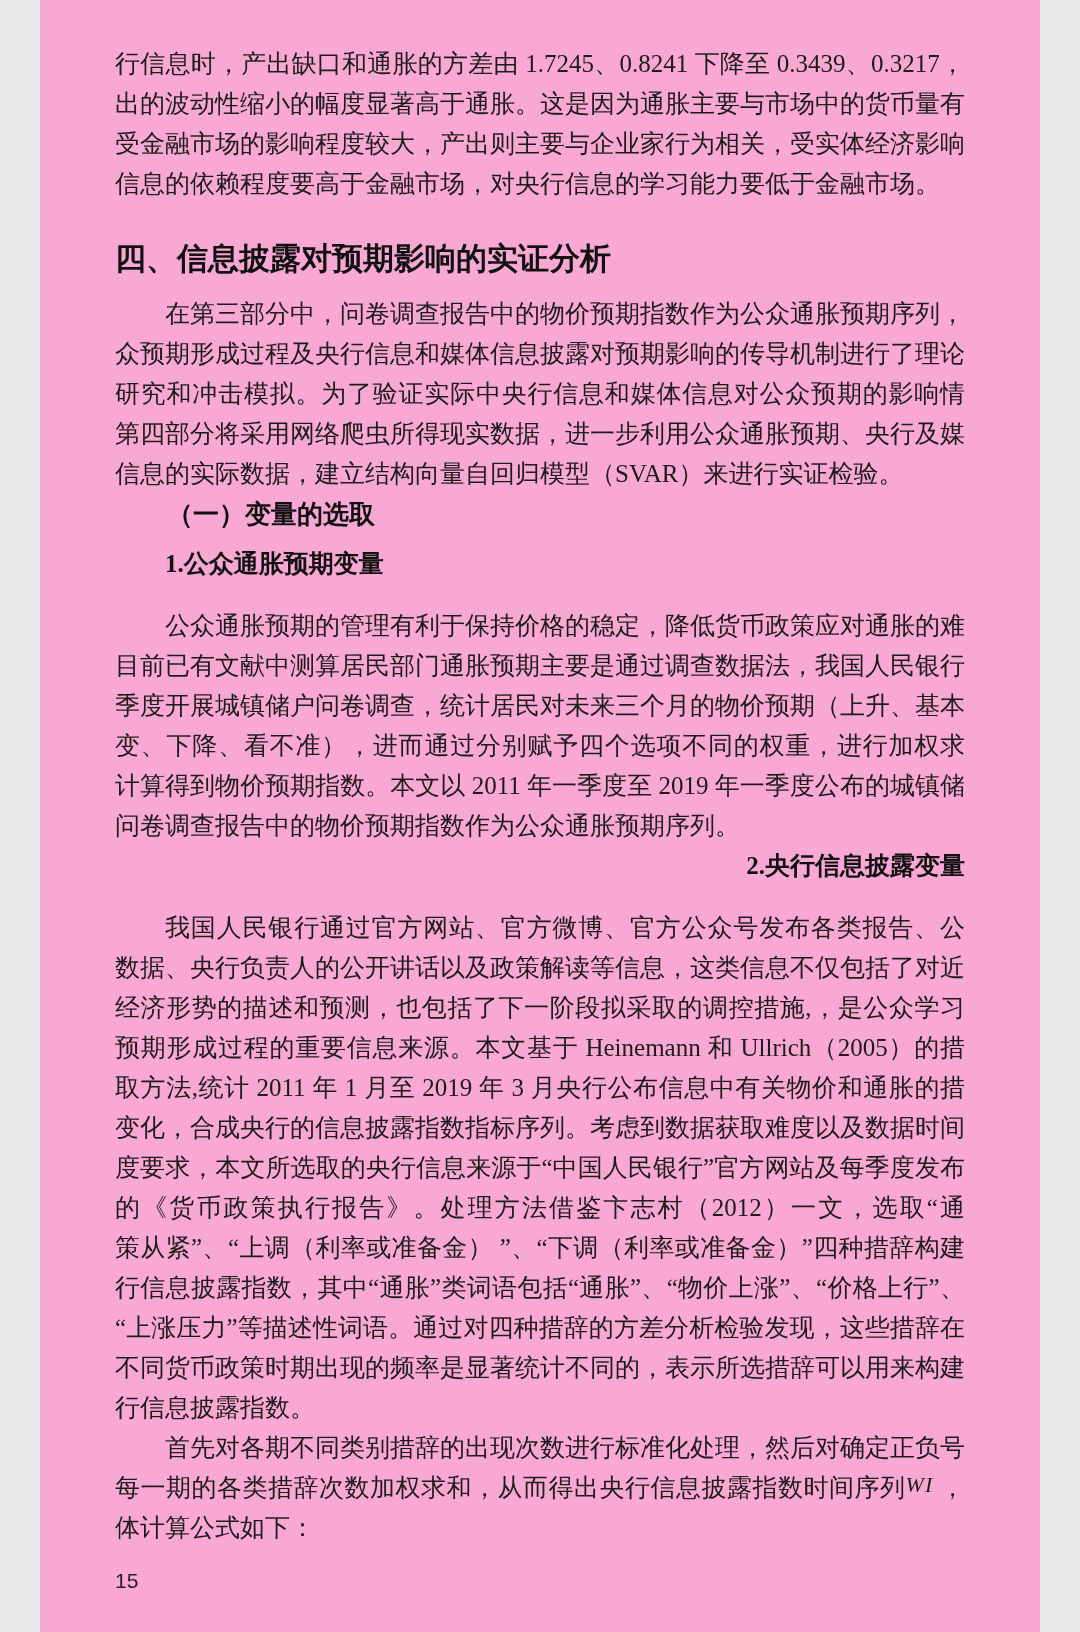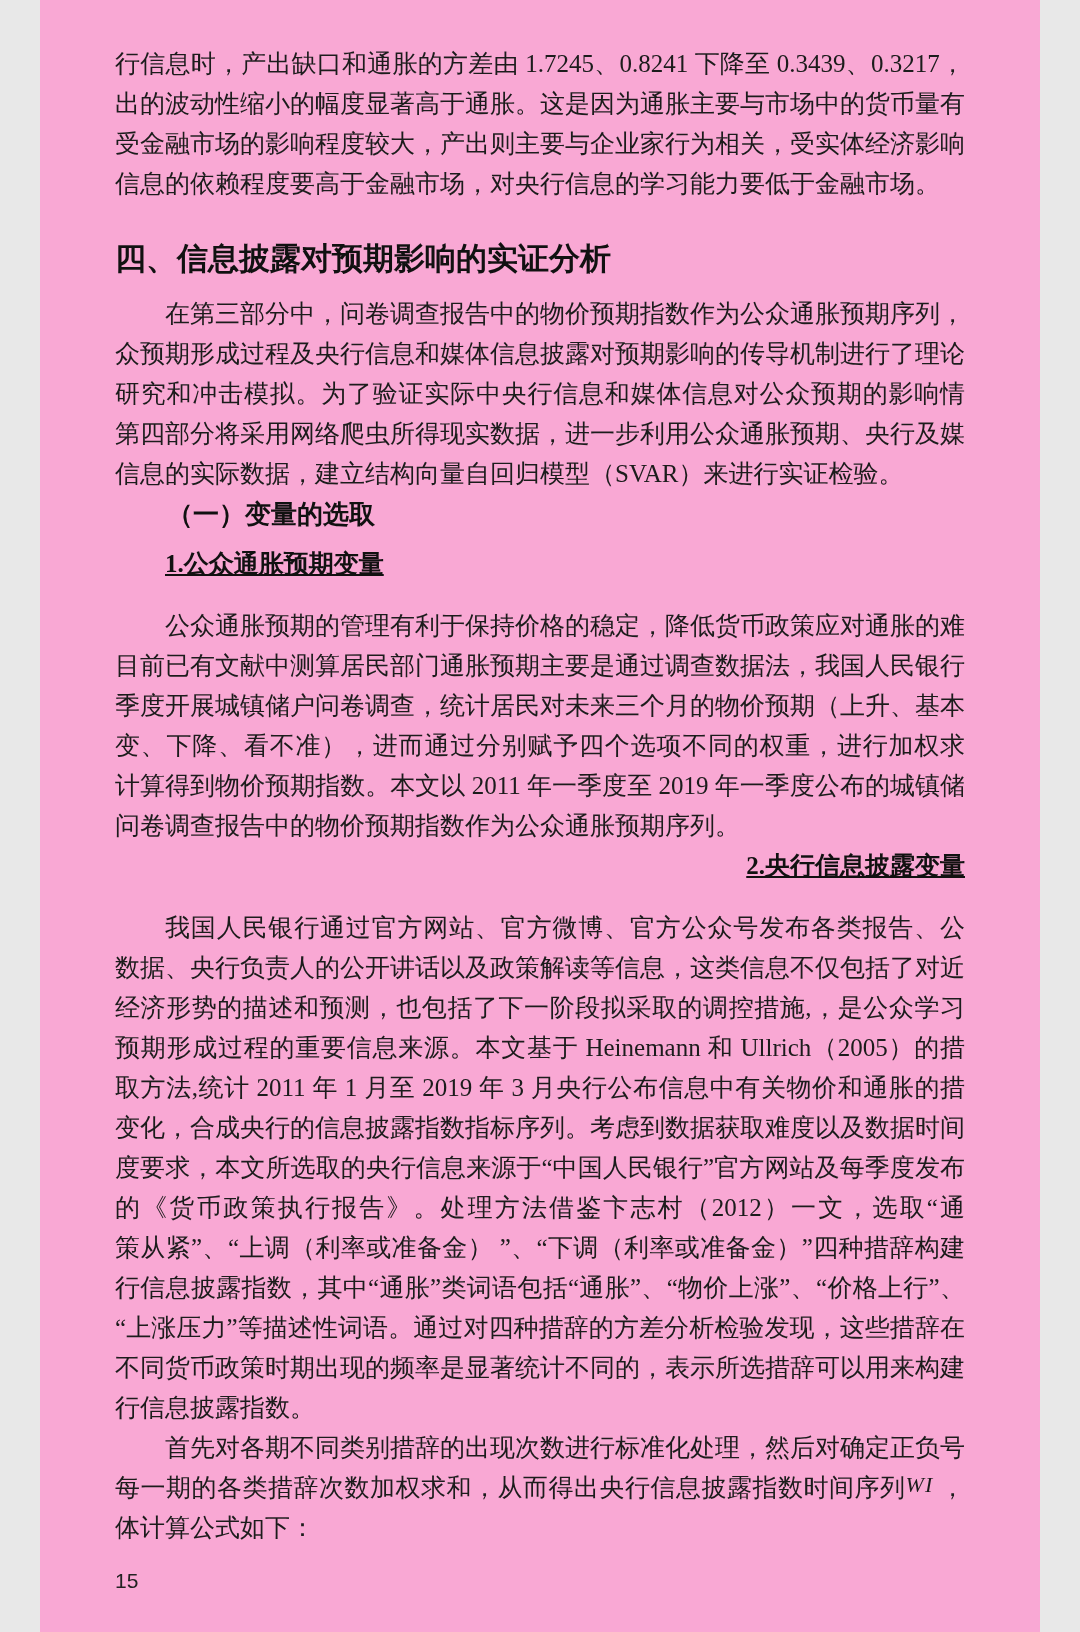--- a/index.html
+++ b/index.html
@@ -44,21 +44,20 @@
     text-indent: 2em;
     color: #111;
   }
   .h2 + .h3 { margin-top: 8px; }
   .h3 {
     font-size: 25px;
     font-weight: bold;
     line-height: 40px;
     text-indent: 2em;
     color: #111;
-    text-decoration: underline;
   }
   .h3 + .para { margin-top: 22px; }
   .para + .h3 { margin-top: 0; text-align: right; }
   .math {
     font-style: italic;
     font-size: 22px;
     position: relative;
     top: -4px;
     letter-spacing: 1px;
   }

